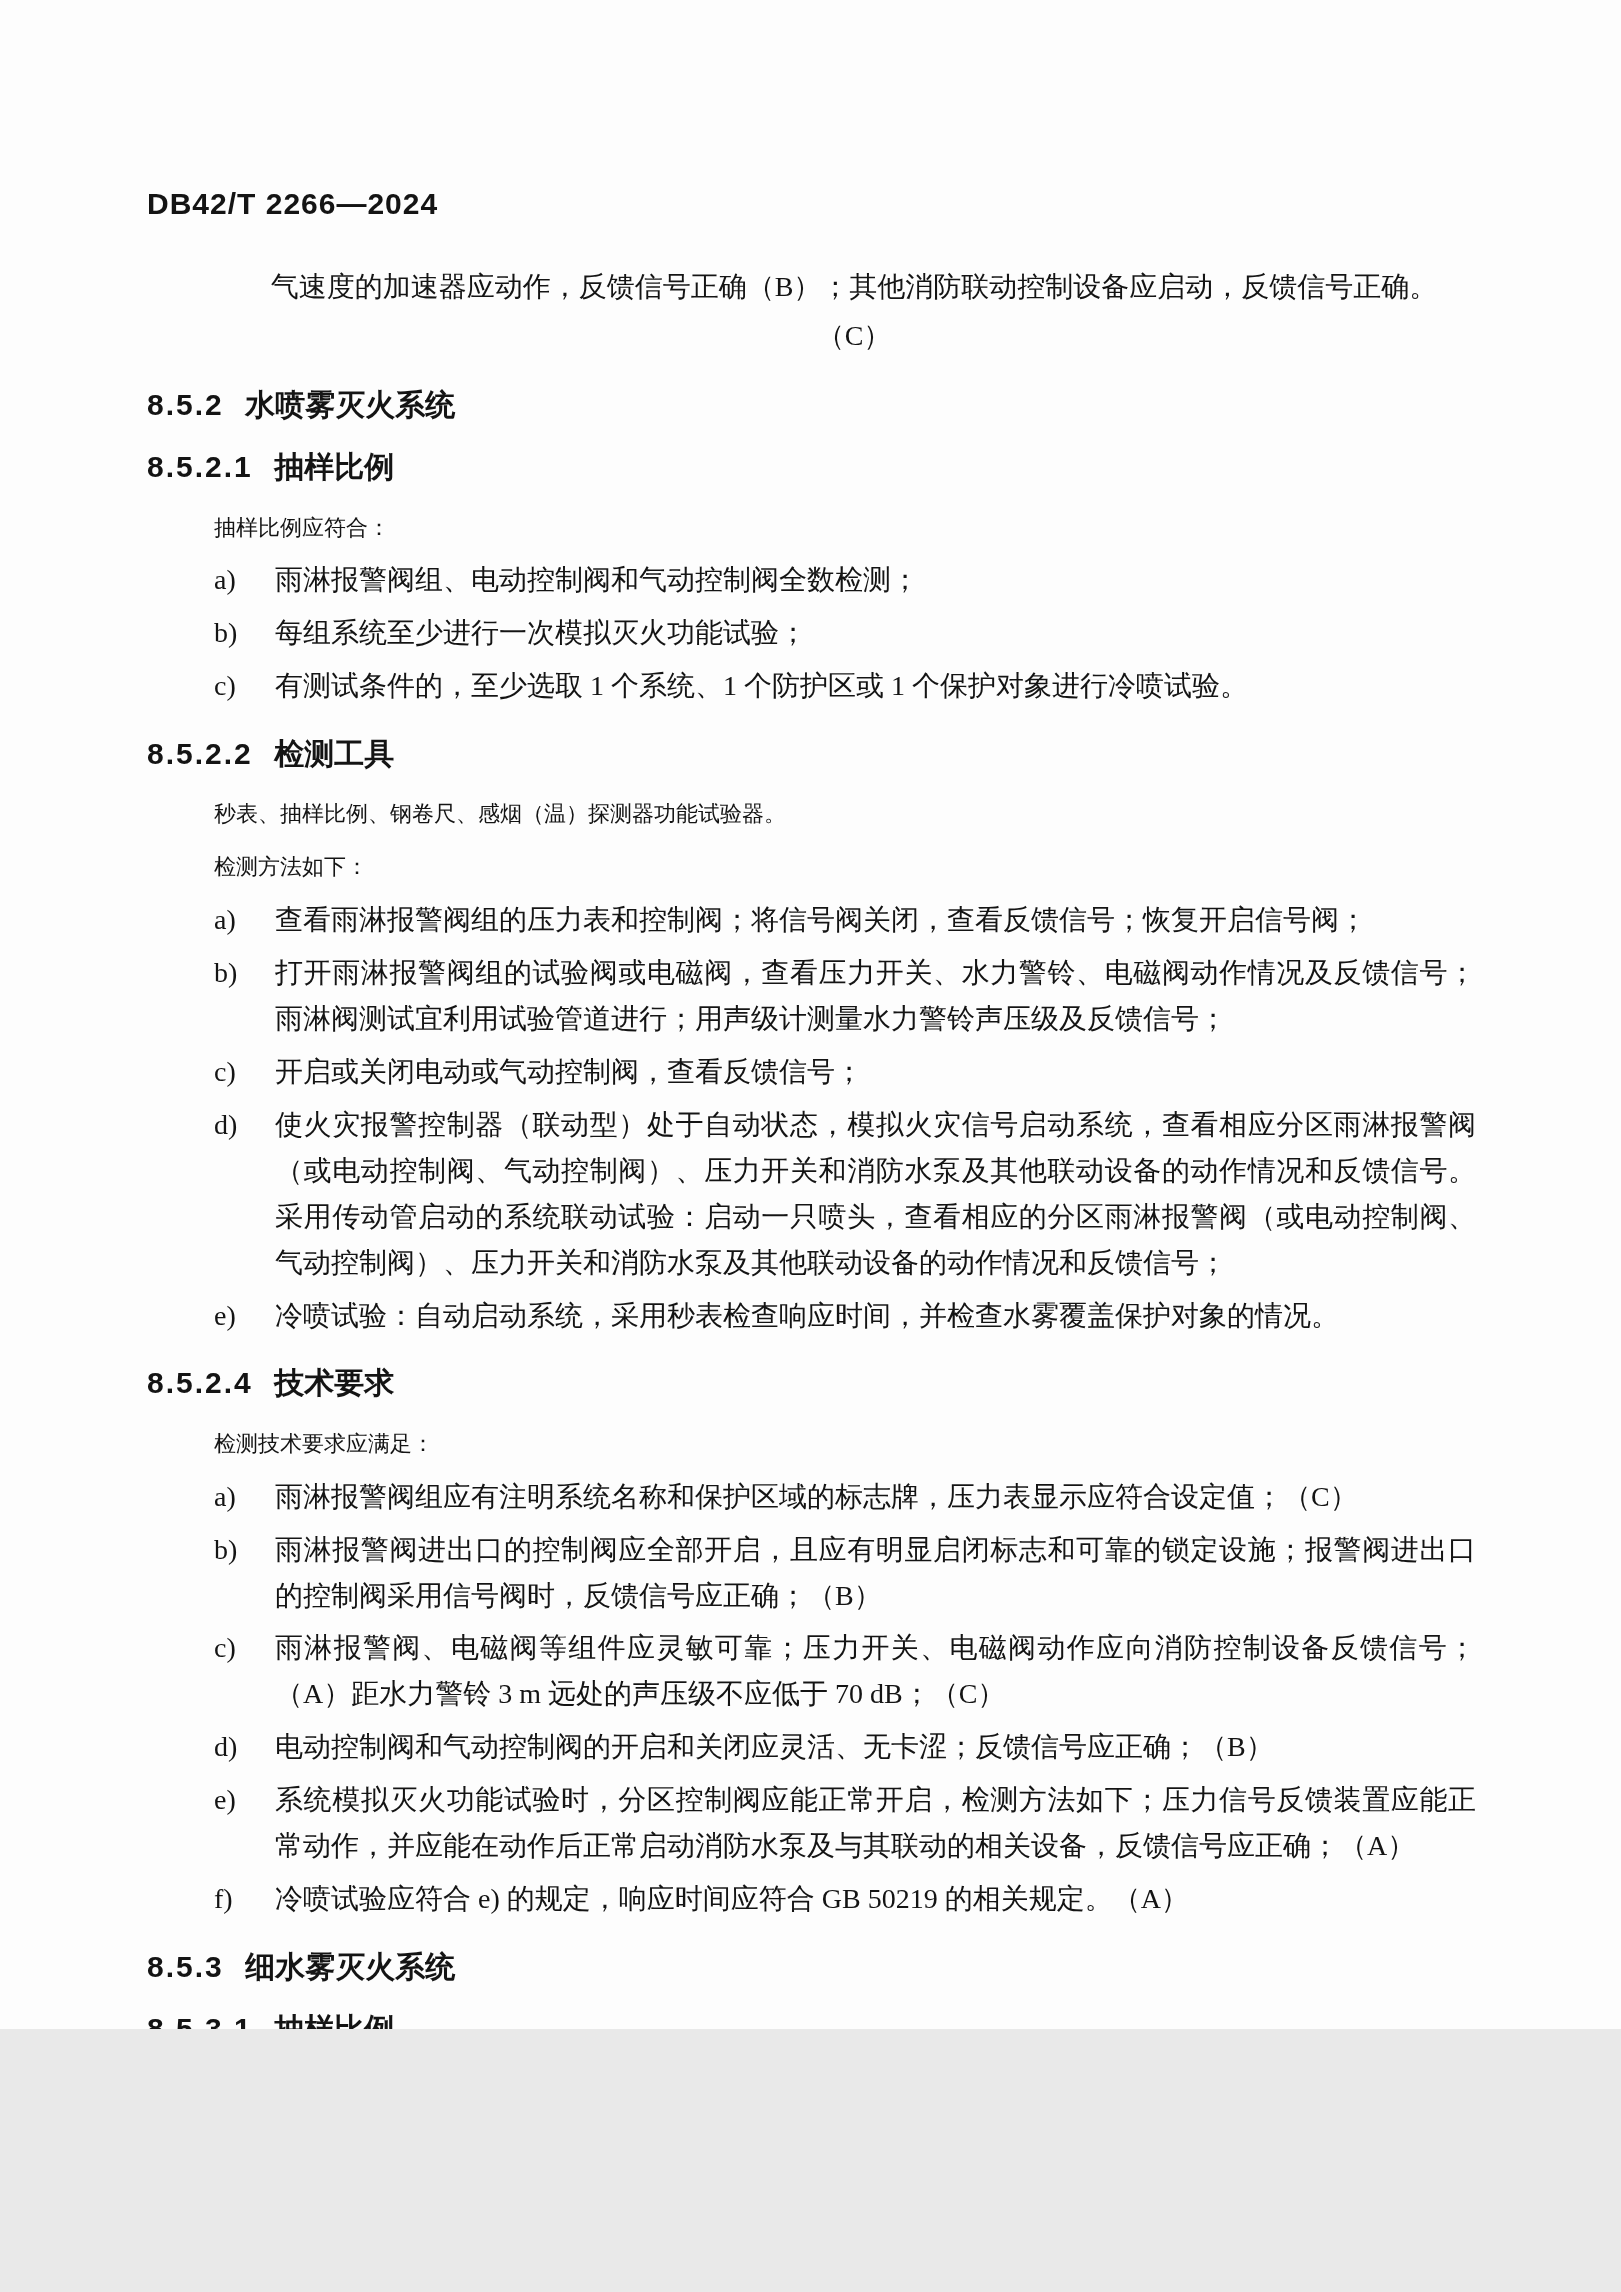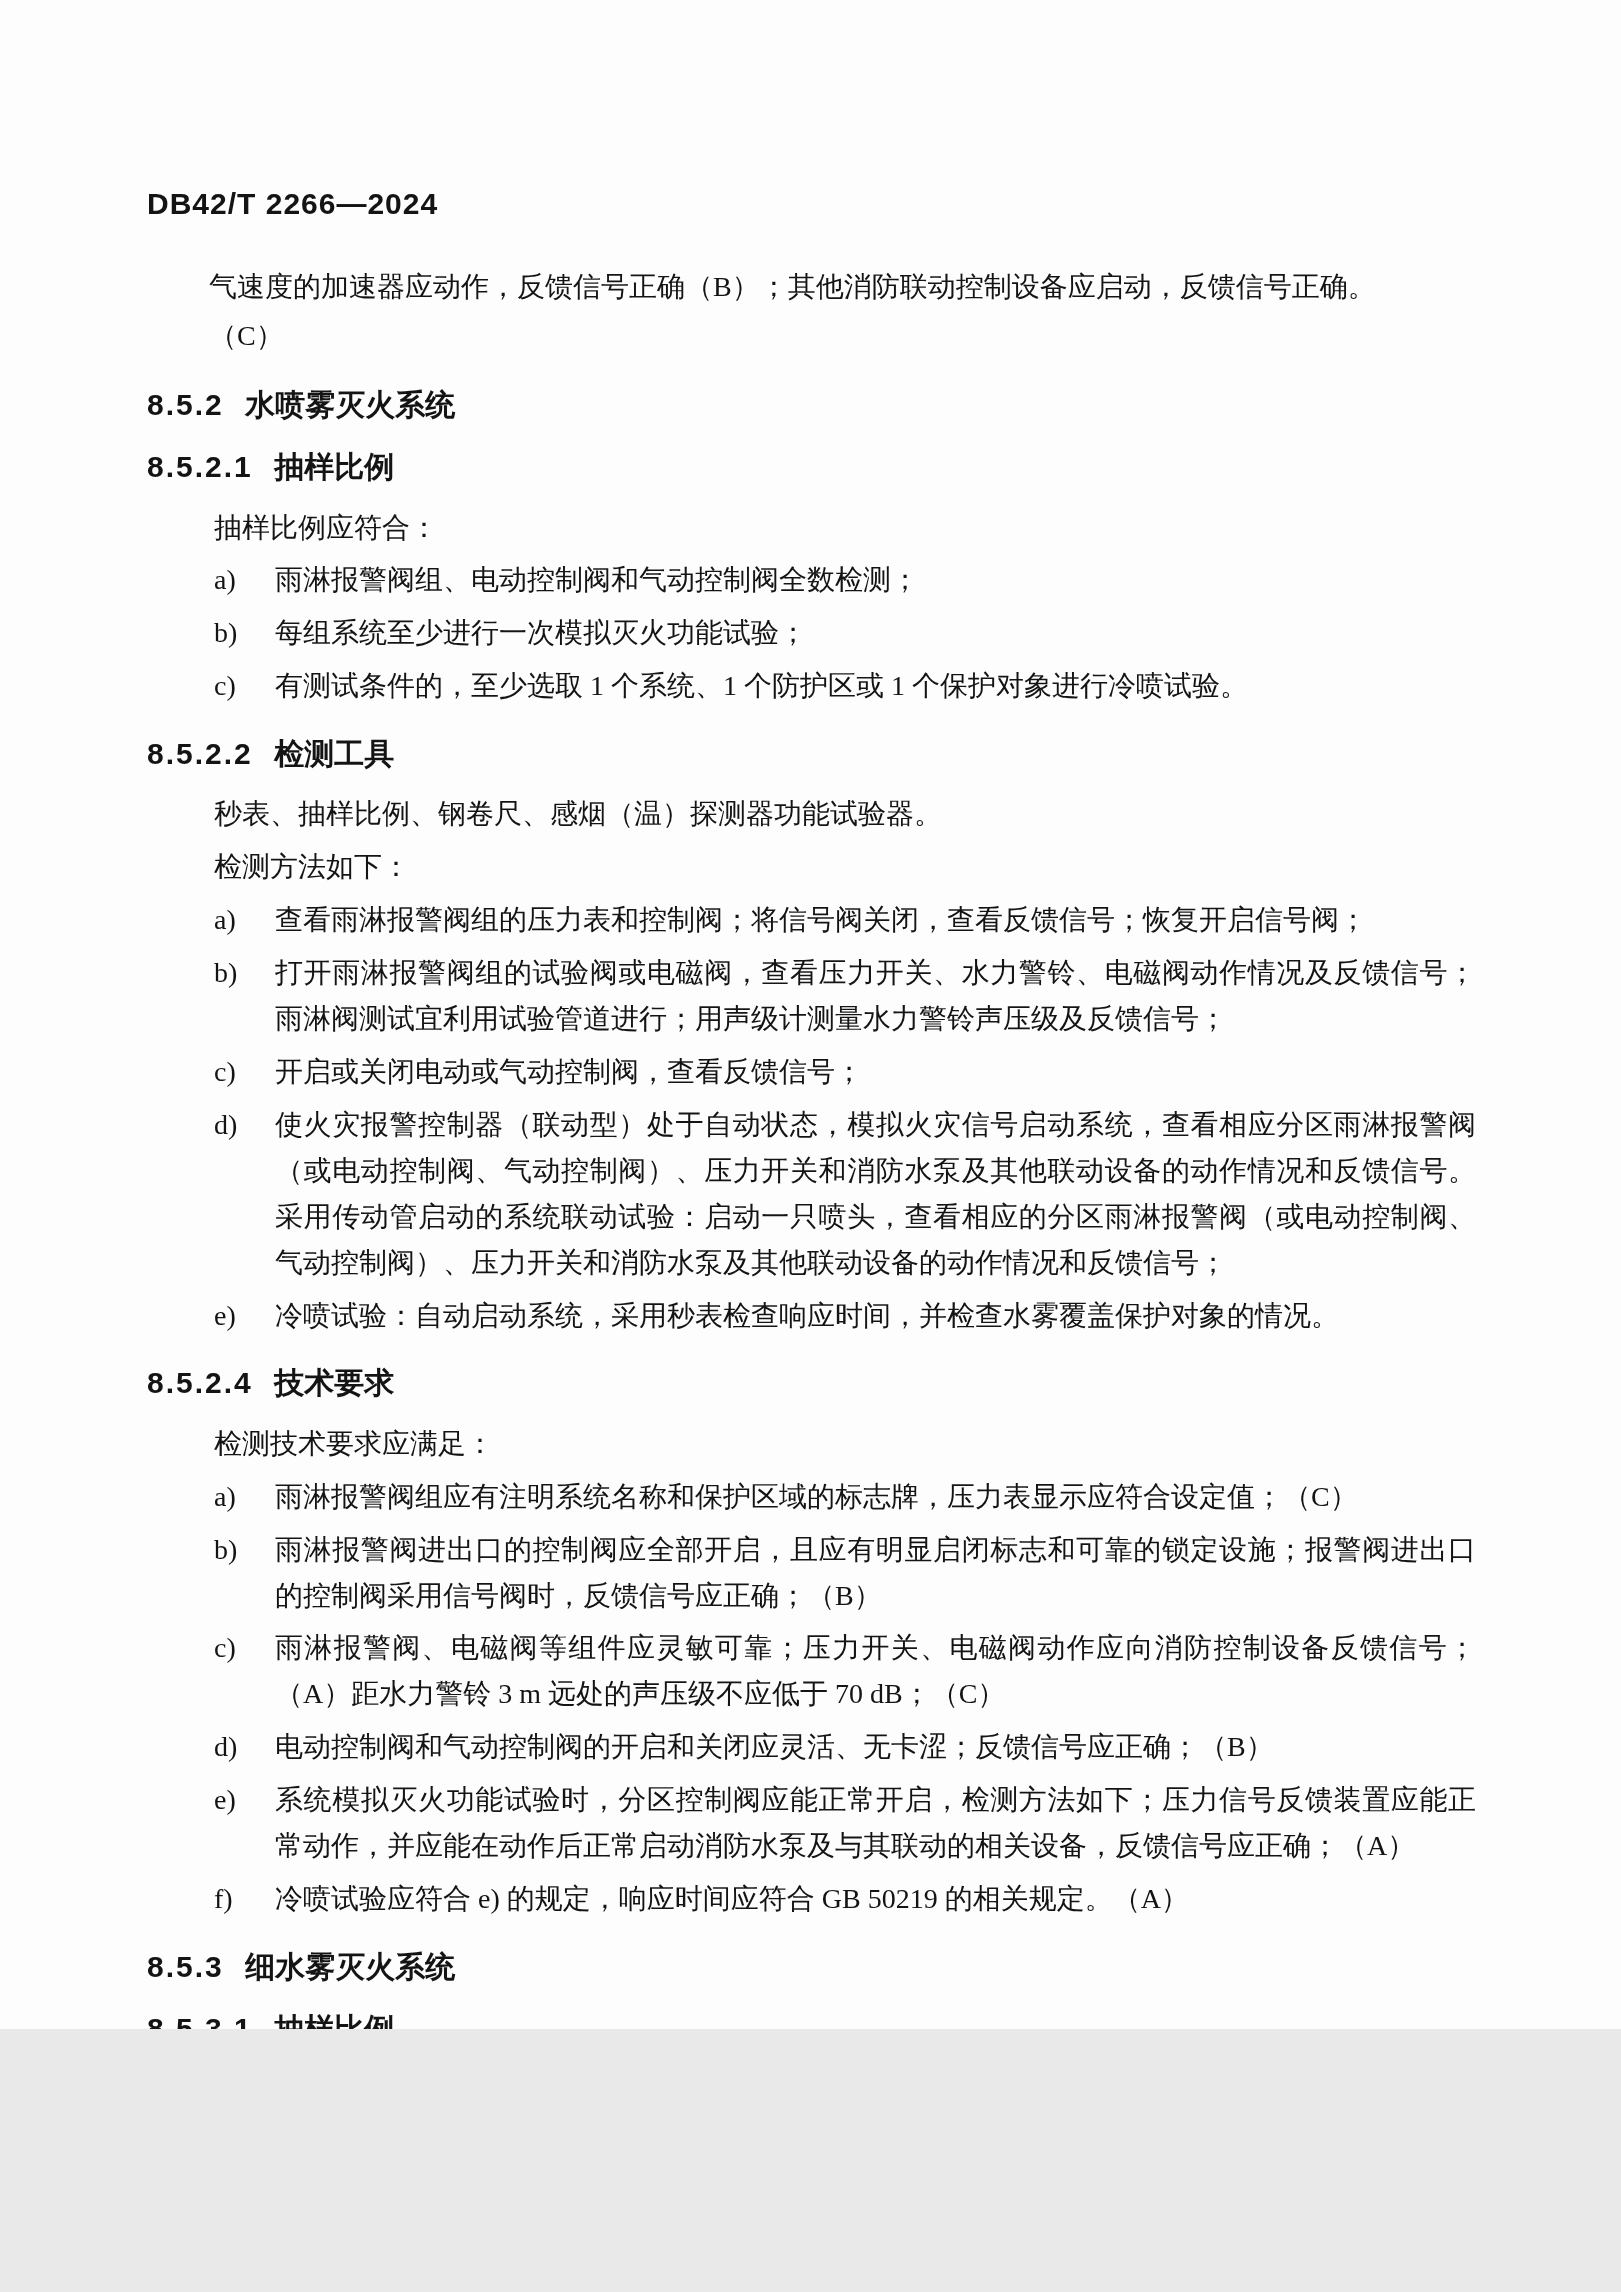--- a/index.html
+++ b/index.html
@@ -23,40 +23,41 @@
     font-size: 30px;
     font-weight: 600;
     letter-spacing: 1px;
     line-height: 35px;
   }
   .content {
     padding: 0 145px 0 147px;
   }
   
   .cont-para {
-    margin: 41px 0 0 62px;
+    margin: 41px 0 0 85px;
     font-size: 28px;
     line-height: 49px;
+    text-align: center;
   }
   
   .heading {
     margin: 25.5px 0 19.6px 0;
     font-family: "Liberation Sans", "DejaVu Sans", sans-serif;
     font-size: 30px;
     font-weight: bold;
     line-height: 37px;
   }
   .h-num {
     margin-right: 21.6px;
     letter-spacing: 2px;
   }
   
   .para {
     margin: 0 0 6.9px 67px;
-    font-size: 28px;
+    font-size: 22px;
     line-height: 46px;
   }
   .list {
     margin: 0;
   }
   .list-item {
     display: flex;
     margin: 0 0 6.9px 67px;
     font-size: 28px;
     line-height: 46px;

